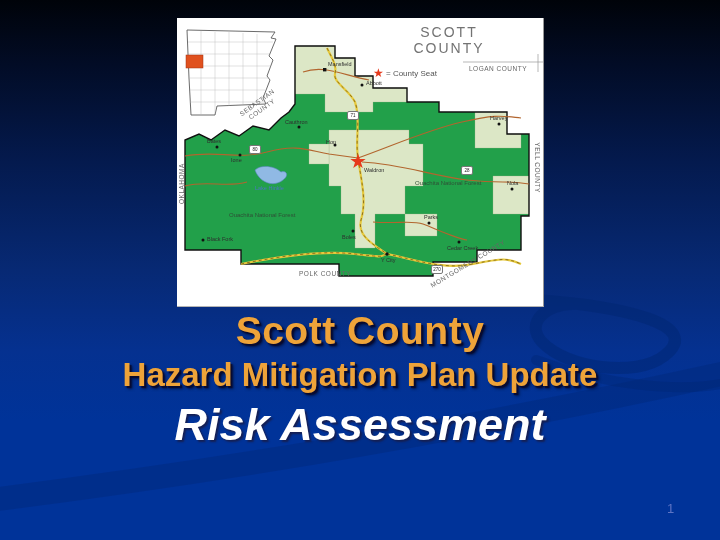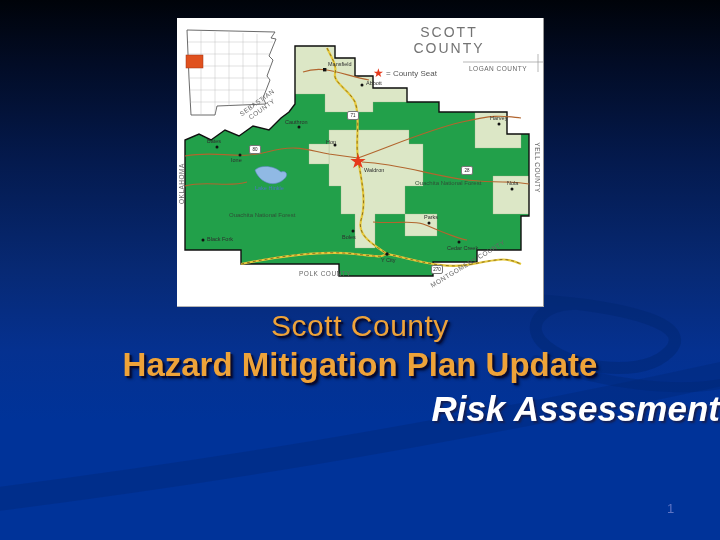--- a/index.html
+++ b/index.html
@@ -24,26 +24,26 @@
   .rot-mont{left:248px;top:242px;transform:rotate(-31deg);}
   .lbl-logan{left:292px;top:47px;}
   .lbl-polk{left:122px;top:252px;}
   .forest{position:absolute;font-size:6px;color:#2f4f36;white-space:nowrap;}
   .lake-lbl{position:absolute;font-size:5.5px;color:#4a78c0;white-space:nowrap;}
   .town{position:absolute;font-size:5.5px;color:#2e2e2e;white-space:nowrap;line-height:1;}
   .shield{position:absolute;width:10px;height:7px;background:#fff;border:0.5px solid #777;border-radius:2px;
     font-size:4.5px;color:#222;text-align:center;line-height:7px;}
   
   .titleblock{position:absolute;left:0;top:309px;width:720px;text-align:center;}
-  .t1{font-size:30px;font-weight:normal;letter-spacing:0.5px;
+  .t1{font-size:39px;font-weight:bold;letter-spacing:0.5px;
     text-shadow:2px 2px 1px rgba(8,10,46,0.95),3px 3px 3px rgba(0,0,18,0.55);}
   .t2{font-size:33px;font-weight:bold;margin-top:3px;
     text-shadow:2px 2px 1px rgba(8,10,46,0.95),3px 3px 3px rgba(0,0,18,0.55);}
-  .t3{font-size:35px;font-weight:bold;font-style:italic;color:#ffffff;margin-top:5px;
-    text-shadow:2px 2px 2px rgba(25,28,70,0.85);text-align:right;}
+  .t3{font-size:45px;font-weight:bold;font-style:italic;color:#ffffff;margin-top:5px;
+    text-shadow:2px 2px 2px rgba(25,28,70,0.85);}
   .pagenum{position:absolute;left:667px;top:501px;font-size:13px;color:#5d74c4;}
 </style>
 </head>
 <body>
 
 <div class="slide">
 
   <svg class="bg-swirls" viewBox="0 0 720 540">
     <path d="M536,300 C620,306 706,324 664,356 C636,378 566,368 542,342 C524,322 548,304 572,304" fill="none" stroke="#00256f" stroke-width="12" opacity="0.45" stroke-linecap="round"></path>
     <path d="M-10,500 C180,476 420,440 730,372" fill="none" stroke="#00256f" stroke-width="24" opacity="0.32" stroke-linecap="round"></path>

